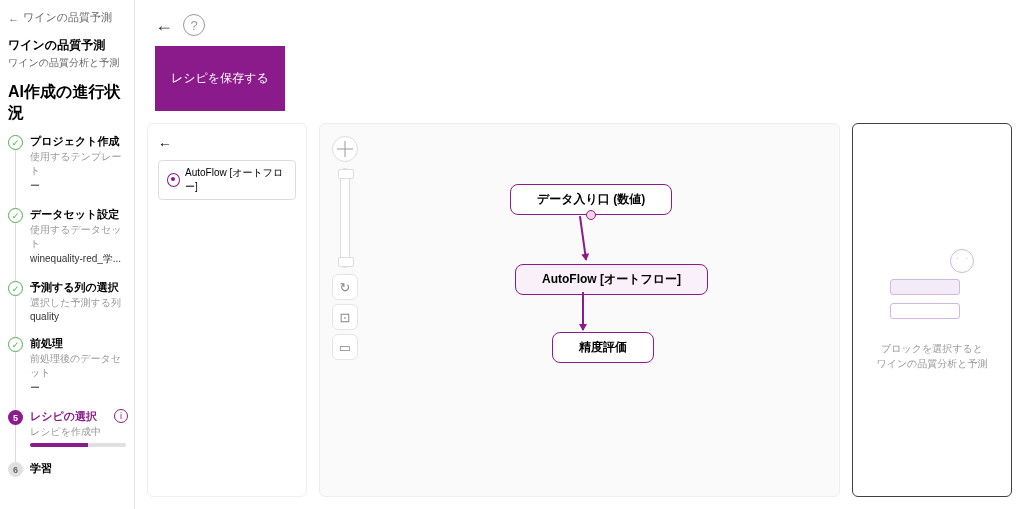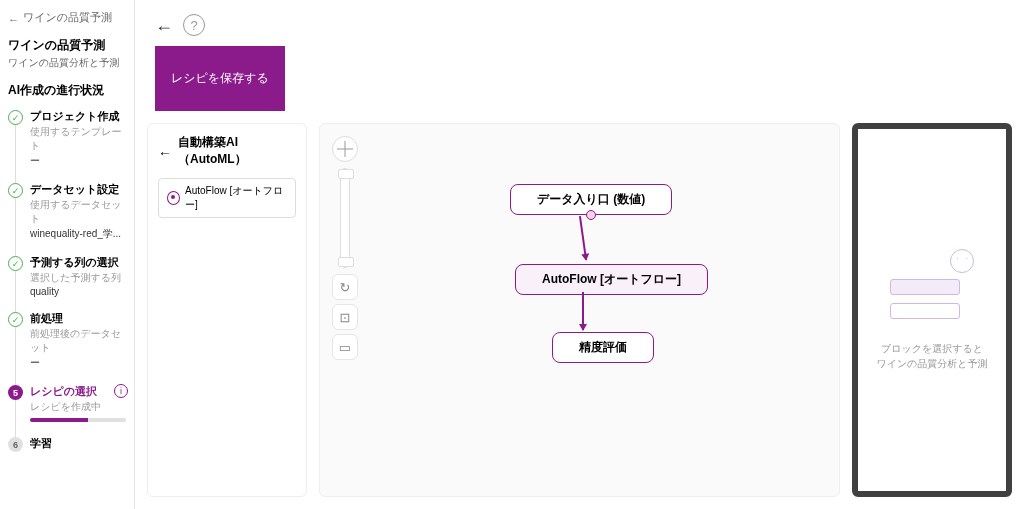--- a/index.html
+++ b/index.html
@@ -1,21 +1,21 @@
 <!DOCTYPE html>
 <html><head>
 <meta charset="utf-8">
 <style>
 * { margin: 0; padding: 0; box-sizing: border-box; font-family: -apple-system, BlinkMacSystemFont, "Segoe UI", sans-serif; }
 body { width: 1024px; height: 509px; background: #fff; display: flex; overflow: hidden; }
 .sidebar { width: 135px; border-right: 1px solid #e5e5e5; padding: 10px 8px; flex-shrink: 0; }
 .back-link { font-size: 11px; color: #666; display: flex; align-items: center; gap: 4px; margin-bottom: 12px; cursor: pointer; }
 .proj-title { font-size: 12px; font-weight: 700; margin-bottom: 2px; }
 .proj-sub { font-size: 10px; color: #666; margin-bottom: 12px; }
-.section-title { font-size: 12px; font-weight: 700; margin-bottom: 10px; }
+.section-title { font-size: 16px; font-weight: 700; margin-bottom: 10px; }
 .steps { list-style: none; position: relative; }
 .steps::before { content: ""; position: absolute; left: 7px; top: 8px; bottom: 8px; width: 1px; background: #ddd; }
 .step { position: relative; padding-left: 22px; margin-bottom: 14px; }
 .step-icon { position: absolute; left: 0; top: 1px; width: 15px; height: 15px; border-radius: 50%; background: #fff; display: flex; align-items: center; justify-content: center; font-size: 9px; }
 .step-icon.done { border: 1.5px solid #4caf50; color: #4caf50; }
 .step-icon.active { background: #8b1a8b; color: #fff; font-weight: 700; }
 .step-icon.pending { background: #e0e0e0; color: #666; font-weight: 700; }
 .step-label { font-size: 11px; font-weight: 600; }
 .step-label.active { color: #8b1a8b; }
 .step-desc { font-size: 10px; color: #999; margin-top: 1px; }
@@ -50,21 +50,21 @@
 .ctrl-btn { width: 26px; height: 26px; background: #fff; border: 1px solid #e5e5e5; border-radius: 6px; display: flex; align-items: center; justify-content: center; font-size: 13px; color: #888; cursor: pointer; }
 .node { position: absolute; background: #fff; border: 1.5px solid #8b1a8b; border-radius: 8px; padding: 6px 26px; font-size: 12px; font-weight: 600; }
 .node1 { left: 190px; top: 60px; }
 .node1::after { content: ""; position: absolute; left: 50%; bottom: -6px; transform: translateX(-50%); width: 8px; height: 8px; background: #f8d0e8; border: 1px solid #8b1a8b; border-radius: 50%; }
 .node2 { left: 195px; top: 140px; background: #faf0fa; }
 .node3 { left: 232px; top: 208px; }
 .arrow { position: absolute; width: 2px; background: #8b1a8b; }
 .arrow::after { content: ""; position: absolute; bottom: -1px; left: -3px; border-left: 4px solid transparent; border-right: 4px solid transparent; border-top: 7px solid #8b1a8b; }
 .arrow1 { left: 262px; top: 92px; height: 44px; transform: rotate(-8deg); }
 .arrow2 { left: 262px; top: 168px; height: 38px; }
-.panel-right { width: 160px; background: #fff; border: 6px solid #404040; border-radius: 6px; padding: 10px; display: flex; flex-direction: column; align-items: center; justify-content: center; }
+.panel-right { width: 160px; background: #fff; border: 1px solid #404040; border-radius: 6px; padding: 10px; display: flex; flex-direction: column; align-items: center; justify-content: center; }
 .placeholder-img { width: 100px; height: 80px; position: relative; margin-bottom: 12px; }
 .ph-face { width: 24px; height: 24px; border: 1.5px solid #d0b8e0; border-radius: 50%; position: absolute; right: 8px; top: 0; }
 .ph-face::before { content: "· ·"; position: absolute; top: 3px; left: 5px; font-size: 9px; color: #d0b8e0; letter-spacing: 2px; }
 .ph-rect { position: absolute; border: 1.5px solid #d0b8e0; border-radius: 3px; width: 70px; height: 16px; }
 .ph-rect1 { left: 8px; top: 30px; background: #f3ebf8; }
 .ph-rect2 { left: 8px; top: 54px; }
 .placeholder-text { font-size: 10px; color: #999; text-align: center; line-height: 1.5; }
 </style>
 </head>
 <body>
@@ -123,21 +123,20 @@
     <span class="header-back">←</span>
     <span class="help-icon">?</span>
   </div>
   <div class="toolbar">
     <button class="save-btn">レシピを保存する</button>
   </div>
   <div class="workspace">
     <div class="panel-left">
       <div class="panel-left-header">
         <span class="panel-back">←</span>
-        <span>自動構築AI（AutoML）</span>
       </div>
       <div class="block-item">
         <span class="block-icon"></span>
         <span>AutoFlow [オートフロー]</span>
       </div>
     </div>
 
     <div class="canvas">
       <div class="canvas-ctrl">
         <div class="ctrl-nav"></div>

